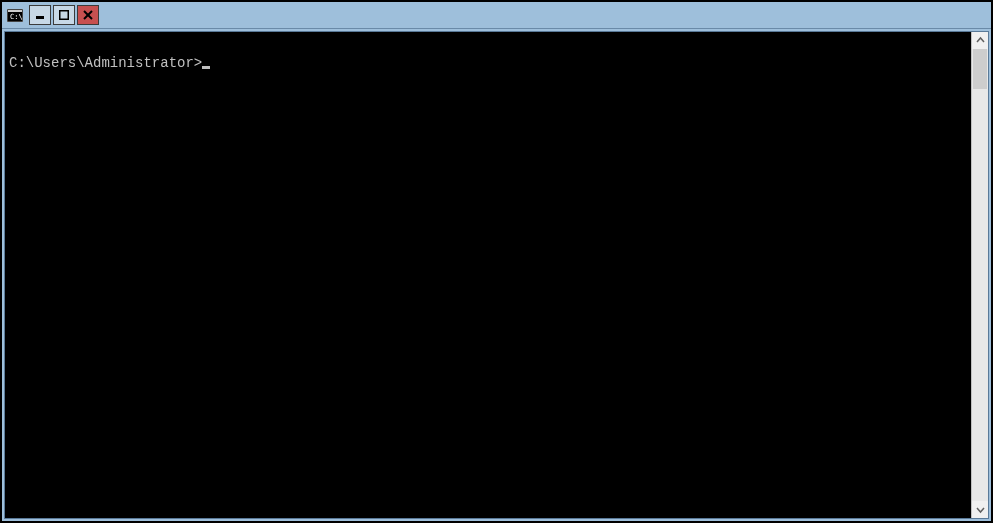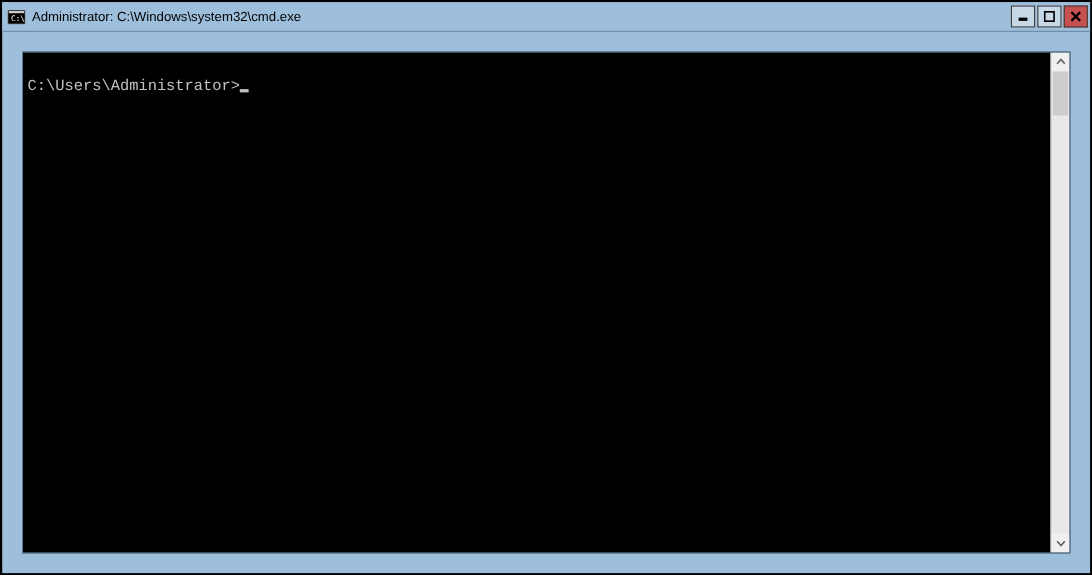--- a/index.html
+++ b/index.html
@@ -67,21 +67,21 @@
       background: #c75050;
     }
     .win-btn svg {
       display: block;
     }
     .client-area {
       flex: 1;
       display: flex;
       background: #000;
       border: 1px solid #5a7a98;
-      margin: 18px;
+      margin: 2px;
     }
     .terminal {
       flex: 1;
       background: #000;
       color: #c0c0c0;
       font-family: Consolas, "Courier New", monospace;
       font-size: 14px;
       line-height: 18px;
       padding: 4px 4px 0 4px;
       white-space: pre;
@@ -134,21 +134,20 @@
 
 <div class="outer-border">
   <div class="titlebar">
     <span class="app-icon">
       <svg width="16" height="13" viewBox="0 0 16 13">
         <rect x="0" y="0" width="16" height="13" fill="#000" stroke="#888" stroke-width="1"></rect>
         <rect x="1" y="1" width="14" height="2" fill="#ccc"></rect>
         <text x="3" y="10" font-size="7" fill="#fff" font-family="monospace">C:\</text>
       </svg>
     </span>
-    <span class="title-text">Administrator: C:\Windows\system32\cmd.exe</span>
     <div class="window-controls">
       <div class="win-btn">
         <svg width="10" height="10" viewBox="0 0 10 10">
           <rect x="1" y="6" width="8" height="3" fill="#000"></rect>
         </svg>
       </div>
       <div class="win-btn">
         <svg width="10" height="10" viewBox="0 0 10 10">
           <rect x="0.5" y="0.5" width="9" height="9" fill="none" stroke="#000" stroke-width="2"></rect>
         </svg>

